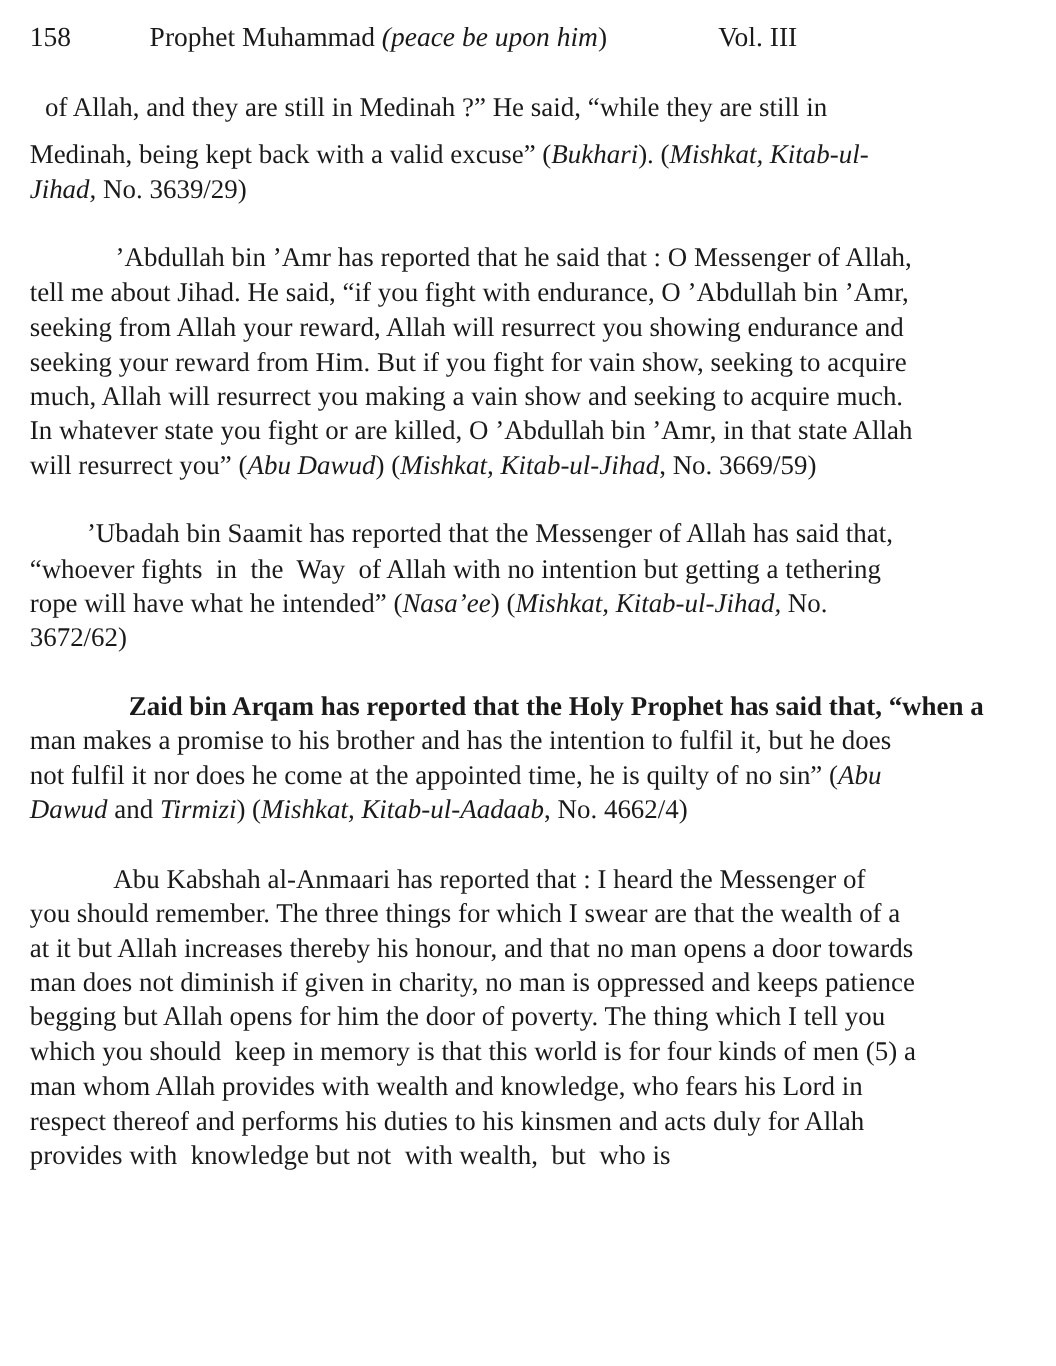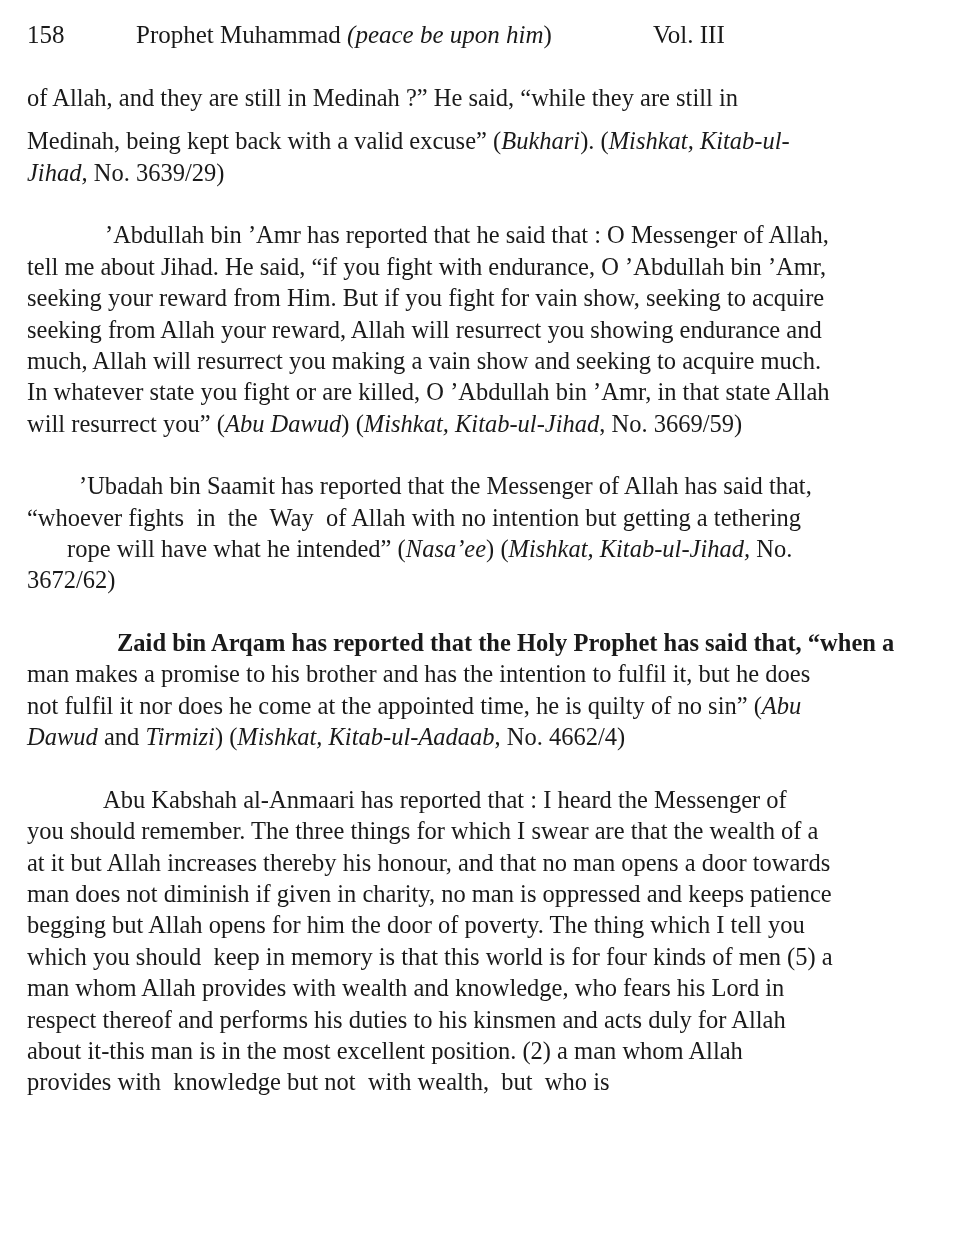--- a/index.html
+++ b/index.html
@@ -78,52 +78,51 @@
 <div class="page">
 
   <div class="running-header">
     <span class="page-number">158</span>
     <span class="book-title"><span>Prophet Muhammad </span><span class="seg i" style="font-style:italic;">(peace be upon him</span><span>)</span></span>
     <span class="volume">Vol. III</span>
   </div>
 
   <div class="body-text" id="body-text">
       <div class="para">
-        <span class="line" style="white-space: nowrap;"><span style="white-space: pre; display: inline-block;"><span class="seg">of Allah, and they are still in Medinah ?” He said, “while they are still in</span></span></span>
+        <span class="line" style="white-space: nowrap; margin-left: 14px;"><span style="white-space: pre; display: inline-block;"><span class="seg">of Allah, and they are still in Medinah ?” He said, “while they are still in</span></span></span>
         <span class="line" style="white-space: nowrap; margin-top: 12px;"><span style="white-space: pre; display: inline-block;"><span class="seg">Medinah, being kept back with a valid excuse” (</span><span class="seg i">Bukhari</span><span class="seg">). (</span><span class="seg i">Mishkat, Kitab-ul-</span></span></span>
         <span class="line last"><span class="seg i">Jihad,</span><span class="seg"> No. 3639/29)</span></span>
       </div>
       <div class="para">
         <span class="line indent" style="white-space: nowrap;"><span style="white-space: pre; display: inline-block;"><span class="seg">’Abdullah bin ’Amr has reported that he said that : O Messenger of Allah,</span></span></span>
         <span class="line" style="white-space: nowrap;"><span style="white-space: pre; display: inline-block;"><span class="seg">tell me about Jihad. He said, “if you fight with endurance, O ’Abdullah bin ’Amr,</span></span></span>
+        <span class="line" style="white-space: nowrap;"><span style="white-space: pre; display: inline-block;"><span class="seg">seeking from Allah your reward, Allah will resurrect you showing endurance and</span></span></span>
         <span class="line" style="white-space: nowrap;"><span style="white-space: pre; display: inline-block;"><span class="seg">seeking your reward from Him. But if you fight for vain show, seeking to acquire</span></span></span>
-        <span class="line" style="white-space: nowrap;"><span style="white-space: pre; display: inline-block;"><span class="seg">seeking from Allah your reward, Allah will resurrect you showing endurance and</span></span></span>
         <span class="line" style="white-space: nowrap;"><span style="white-space: pre; display: inline-block;"><span class="seg">much, Allah will resurrect you making a vain show and seeking to acquire much.</span></span></span>
         <span class="line" style="white-space: nowrap;"><span style="white-space: pre; display: inline-block;"><span class="seg">In whatever state you fight or are killed, O ’Abdullah bin ’Amr, in that state Allah</span></span></span>
         <span class="line last"><span class="seg">will resurrect you” (</span><span class="seg i">Abu Dawud</span><span class="seg">) (</span><span class="seg i">Mishkat, Kitab-ul-Jihad</span><span class="seg">, No. 3669/59)</span></span>
       </div>
       <div class="para">
         <span class="line indent-sm" style="white-space: nowrap;"><span style="white-space: pre; display: inline-block;"><span class="seg">’Ubadah bin Saamit has reported that the Messenger of Allah has said that,</span></span></span>
         <span class="line" style="white-space: nowrap;"><span style="white-space: pre; display: inline-block;"><span class="seg">“whoever fights  in  the  Way  of Allah with no intention but getting a tethering</span></span></span>
-        <span class="line" style="white-space: nowrap;"><span style="white-space: pre; letter-spacing: -0.000217014px; display: inline-block; margin-left: 40px;"><span class="seg">rope will have what he intended” (</span><span class="seg i">Nasa’ee</span><span class="seg">) (</span><span class="seg i">Mishkat, Kitab-ul-Jihad,</span><span class="seg"> No.</span></span></span>
+        <span class="line" style="white-space: nowrap;"><span style="white-space: pre; letter-spacing: -0.000217014px; display: inline-block;"><span class="seg">rope will have what he intended” (</span><span class="seg i">Nasa’ee</span><span class="seg">) (</span><span class="seg i">Mishkat, Kitab-ul-Jihad,</span><span class="seg"> No.</span></span></span>
         <span class="line last"><span class="seg">3672/62)</span></span>
       </div>
       <div class="para">
         <span class="line indent-md" style="white-space: nowrap;"><span style="white-space: pre; display: inline-block; font-weight: bold;"><span class="seg">Zaid bin Arqam has reported that the Holy Prophet has said that, “when a</span></span></span>
         <span class="line" style="white-space: nowrap;"><span style="white-space: pre; display: inline-block;"><span class="seg">man makes a promise to his brother and has the intention to fulfil it, but he does</span></span></span>
         <span class="line" style="white-space: nowrap;"><span style="white-space: pre; display: inline-block;"><span class="seg">not fulfil it nor does he come at the appointed time, he is quilty of no sin” (</span><span class="seg i">Abu</span></span></span>
         <span class="line last"><span class="seg i">Dawud</span><span class="seg"> and </span><span class="seg i">Tirmizi</span><span class="seg">) (</span><span class="seg i">Mishkat, Kitab-ul-Aadaab</span><span class="seg">, No. 4662/4)</span></span>
       </div>
       <div class="para">
         <span class="line indent-lg" style="white-space: nowrap;"><span style="white-space: pre; display: inline-block;"><span class="seg">Abu Kabshah al-Anmaari has reported that : I heard the Messenger of</span></span></span>
         <span class="line" style="white-space: nowrap;"><span style="white-space: pre; display: inline-block;"><span class="seg">you should remember. The three things for which I swear are that the wealth of a</span></span></span>
         <span class="line" style="white-space: nowrap;"><span style="white-space: pre; display: inline-block;"><span class="seg">at it but Allah increases thereby his honour, and that no man opens a door towards</span></span></span>
         <span class="line" style="white-space: nowrap;"><span style="white-space: pre; display: inline-block;"><span class="seg">man does not diminish if given in charity, no man is oppressed and keeps patience</span></span></span>
         <span class="line" style="white-space: nowrap;"><span style="white-space: pre; display: inline-block;"><span class="seg">begging but Allah opens for him the door of poverty. The thing which I tell you</span></span></span>
         <span class="line" style="white-space: nowrap;"><span style="white-space: pre; display: inline-block;"><span class="seg">which you should  keep in memory is that this world is for four kinds of men (5) a</span></span></span>
         <span class="line" style="white-space: nowrap;"><span style="white-space: pre; display: inline-block;"><span class="seg">man whom Allah provides with wealth and knowledge, who fears his Lord in</span></span></span>
         <span class="line" style="white-space: nowrap;"><span style="white-space: pre; display: inline-block;"><span class="seg">respect thereof and performs his duties to his kinsmen and acts duly for Allah</span></span></span>
-        <span class="line" style="white-space: nowrap;"><span style="white-space: pre; display: inline-block;"><span class="seg">about it-this man is in the most excellent position. (2) a man whom Allah</span></span></span>
         <span class="line last"><span class="seg">provides with  knowledge but not  with wealth,  but  who is</span></span>
       </div>
     </div>
 
 </div>
 
 </body></html>

